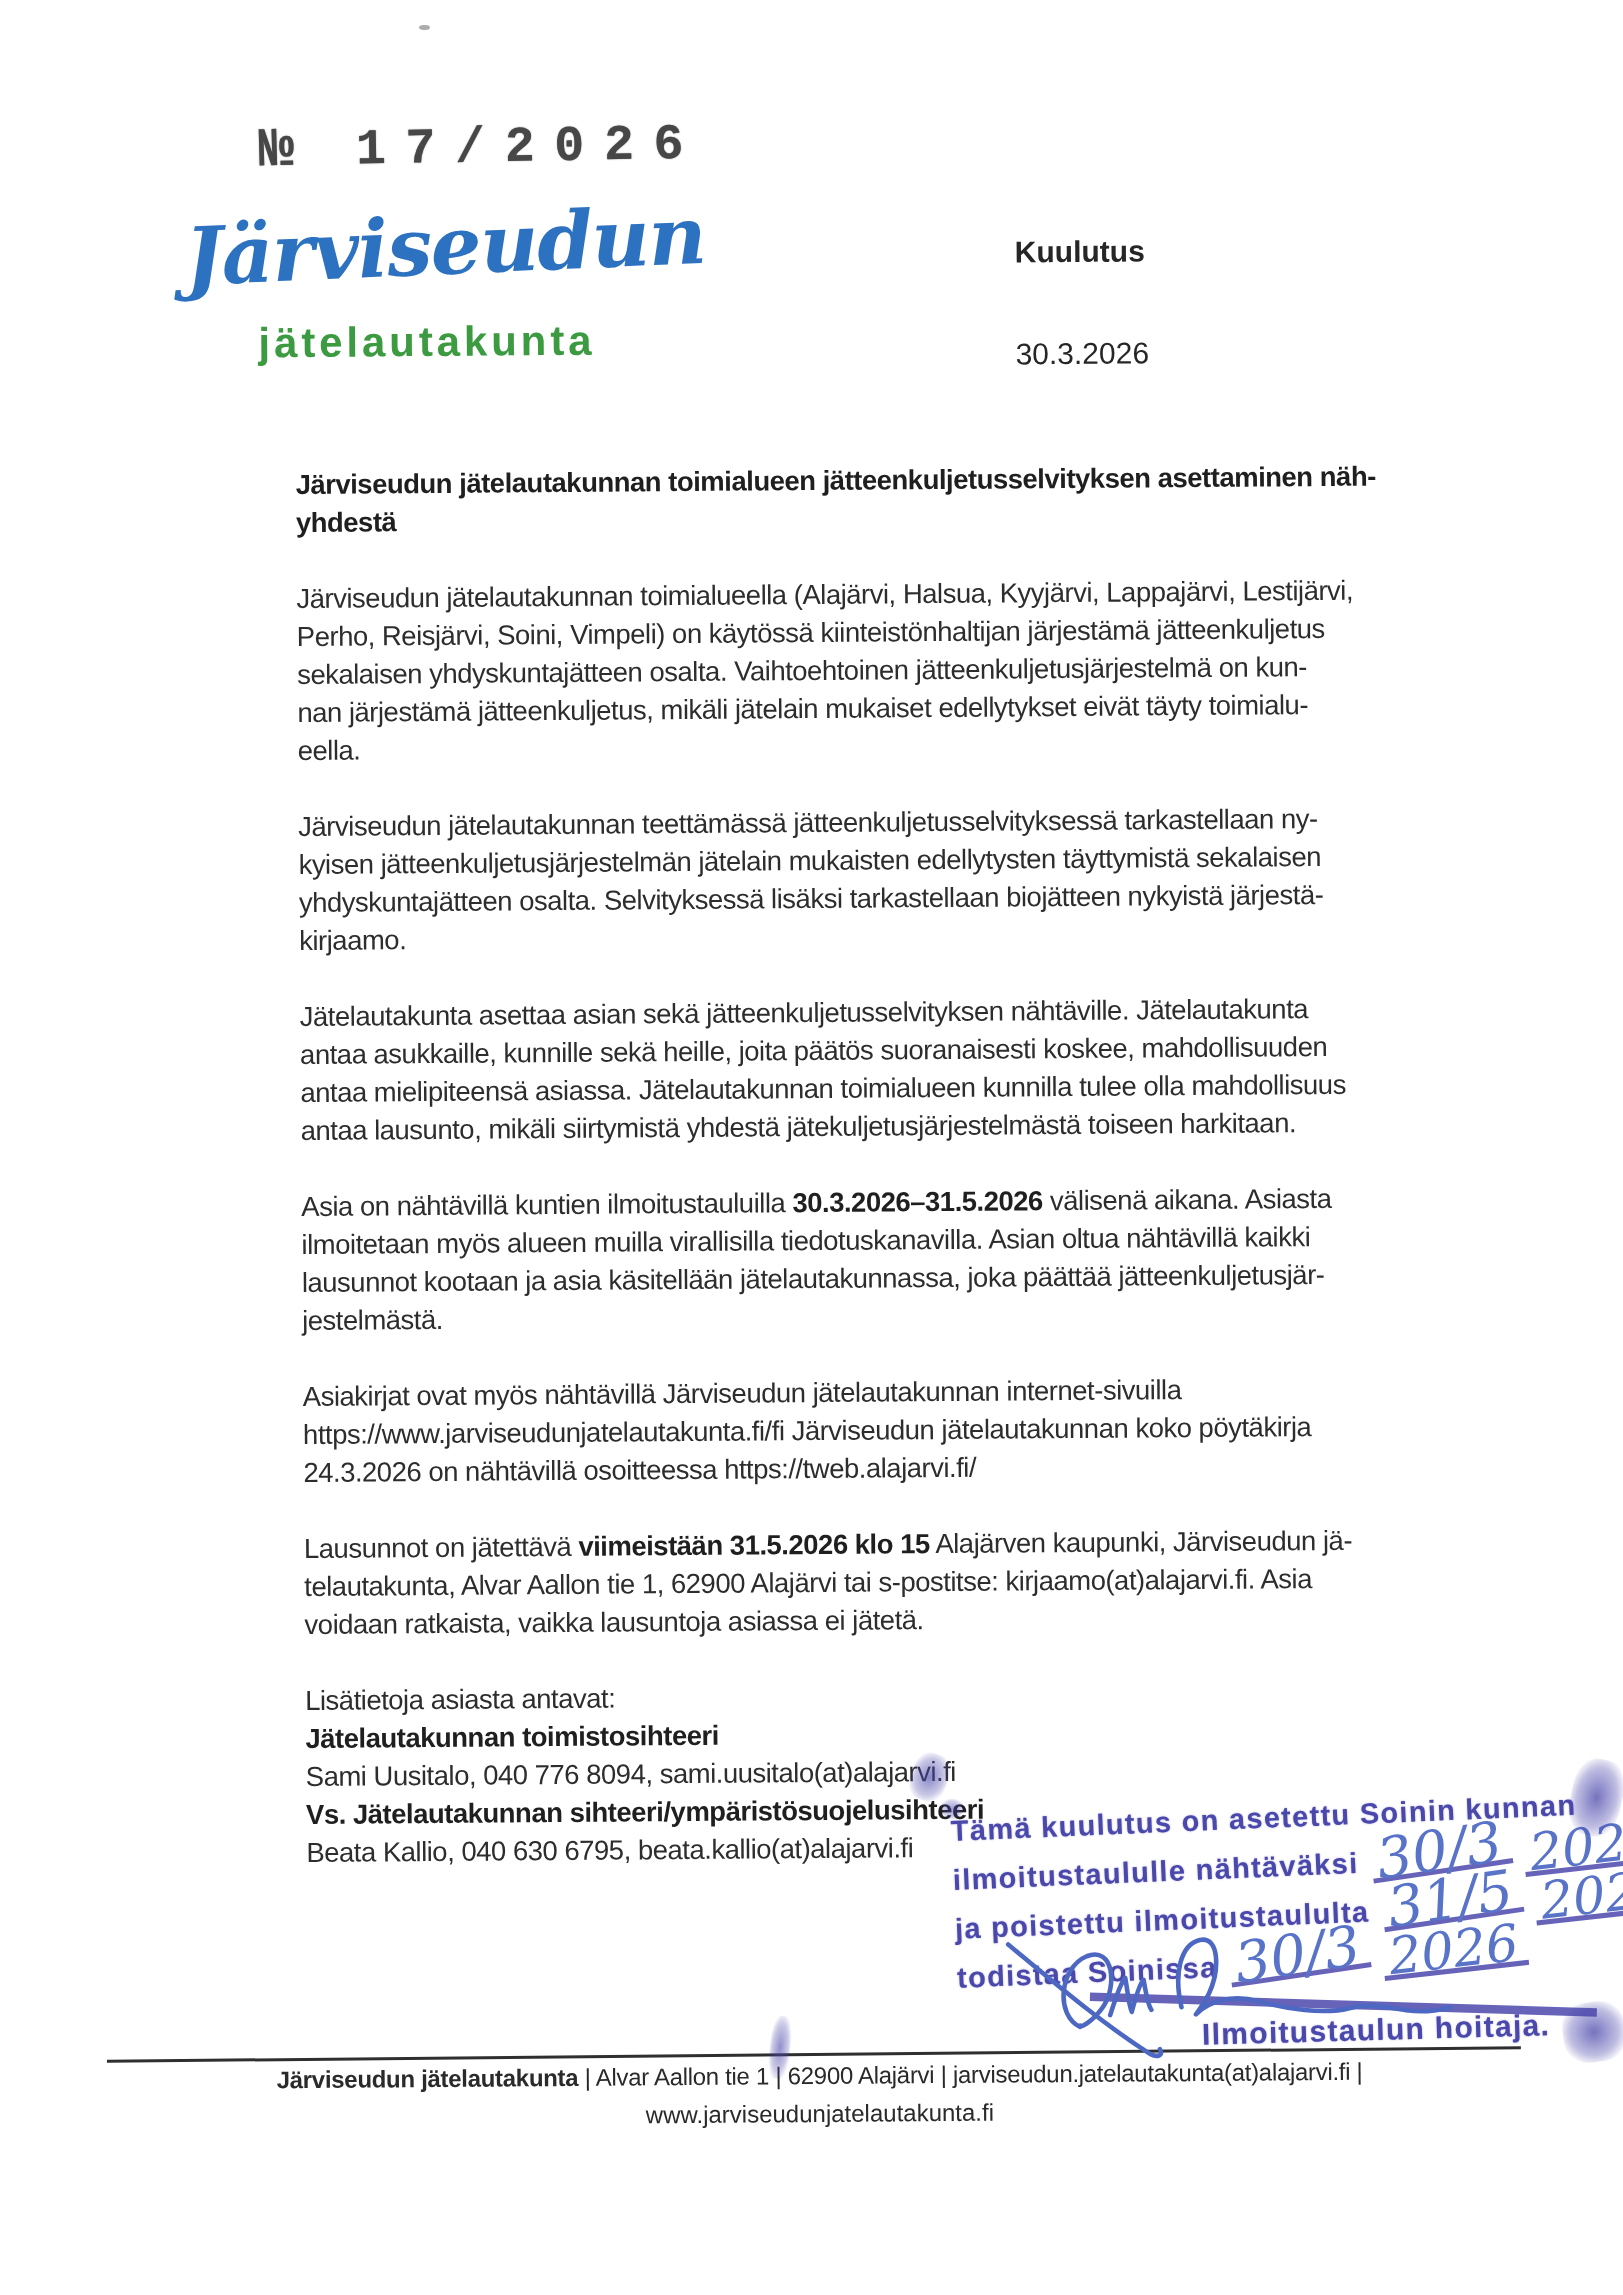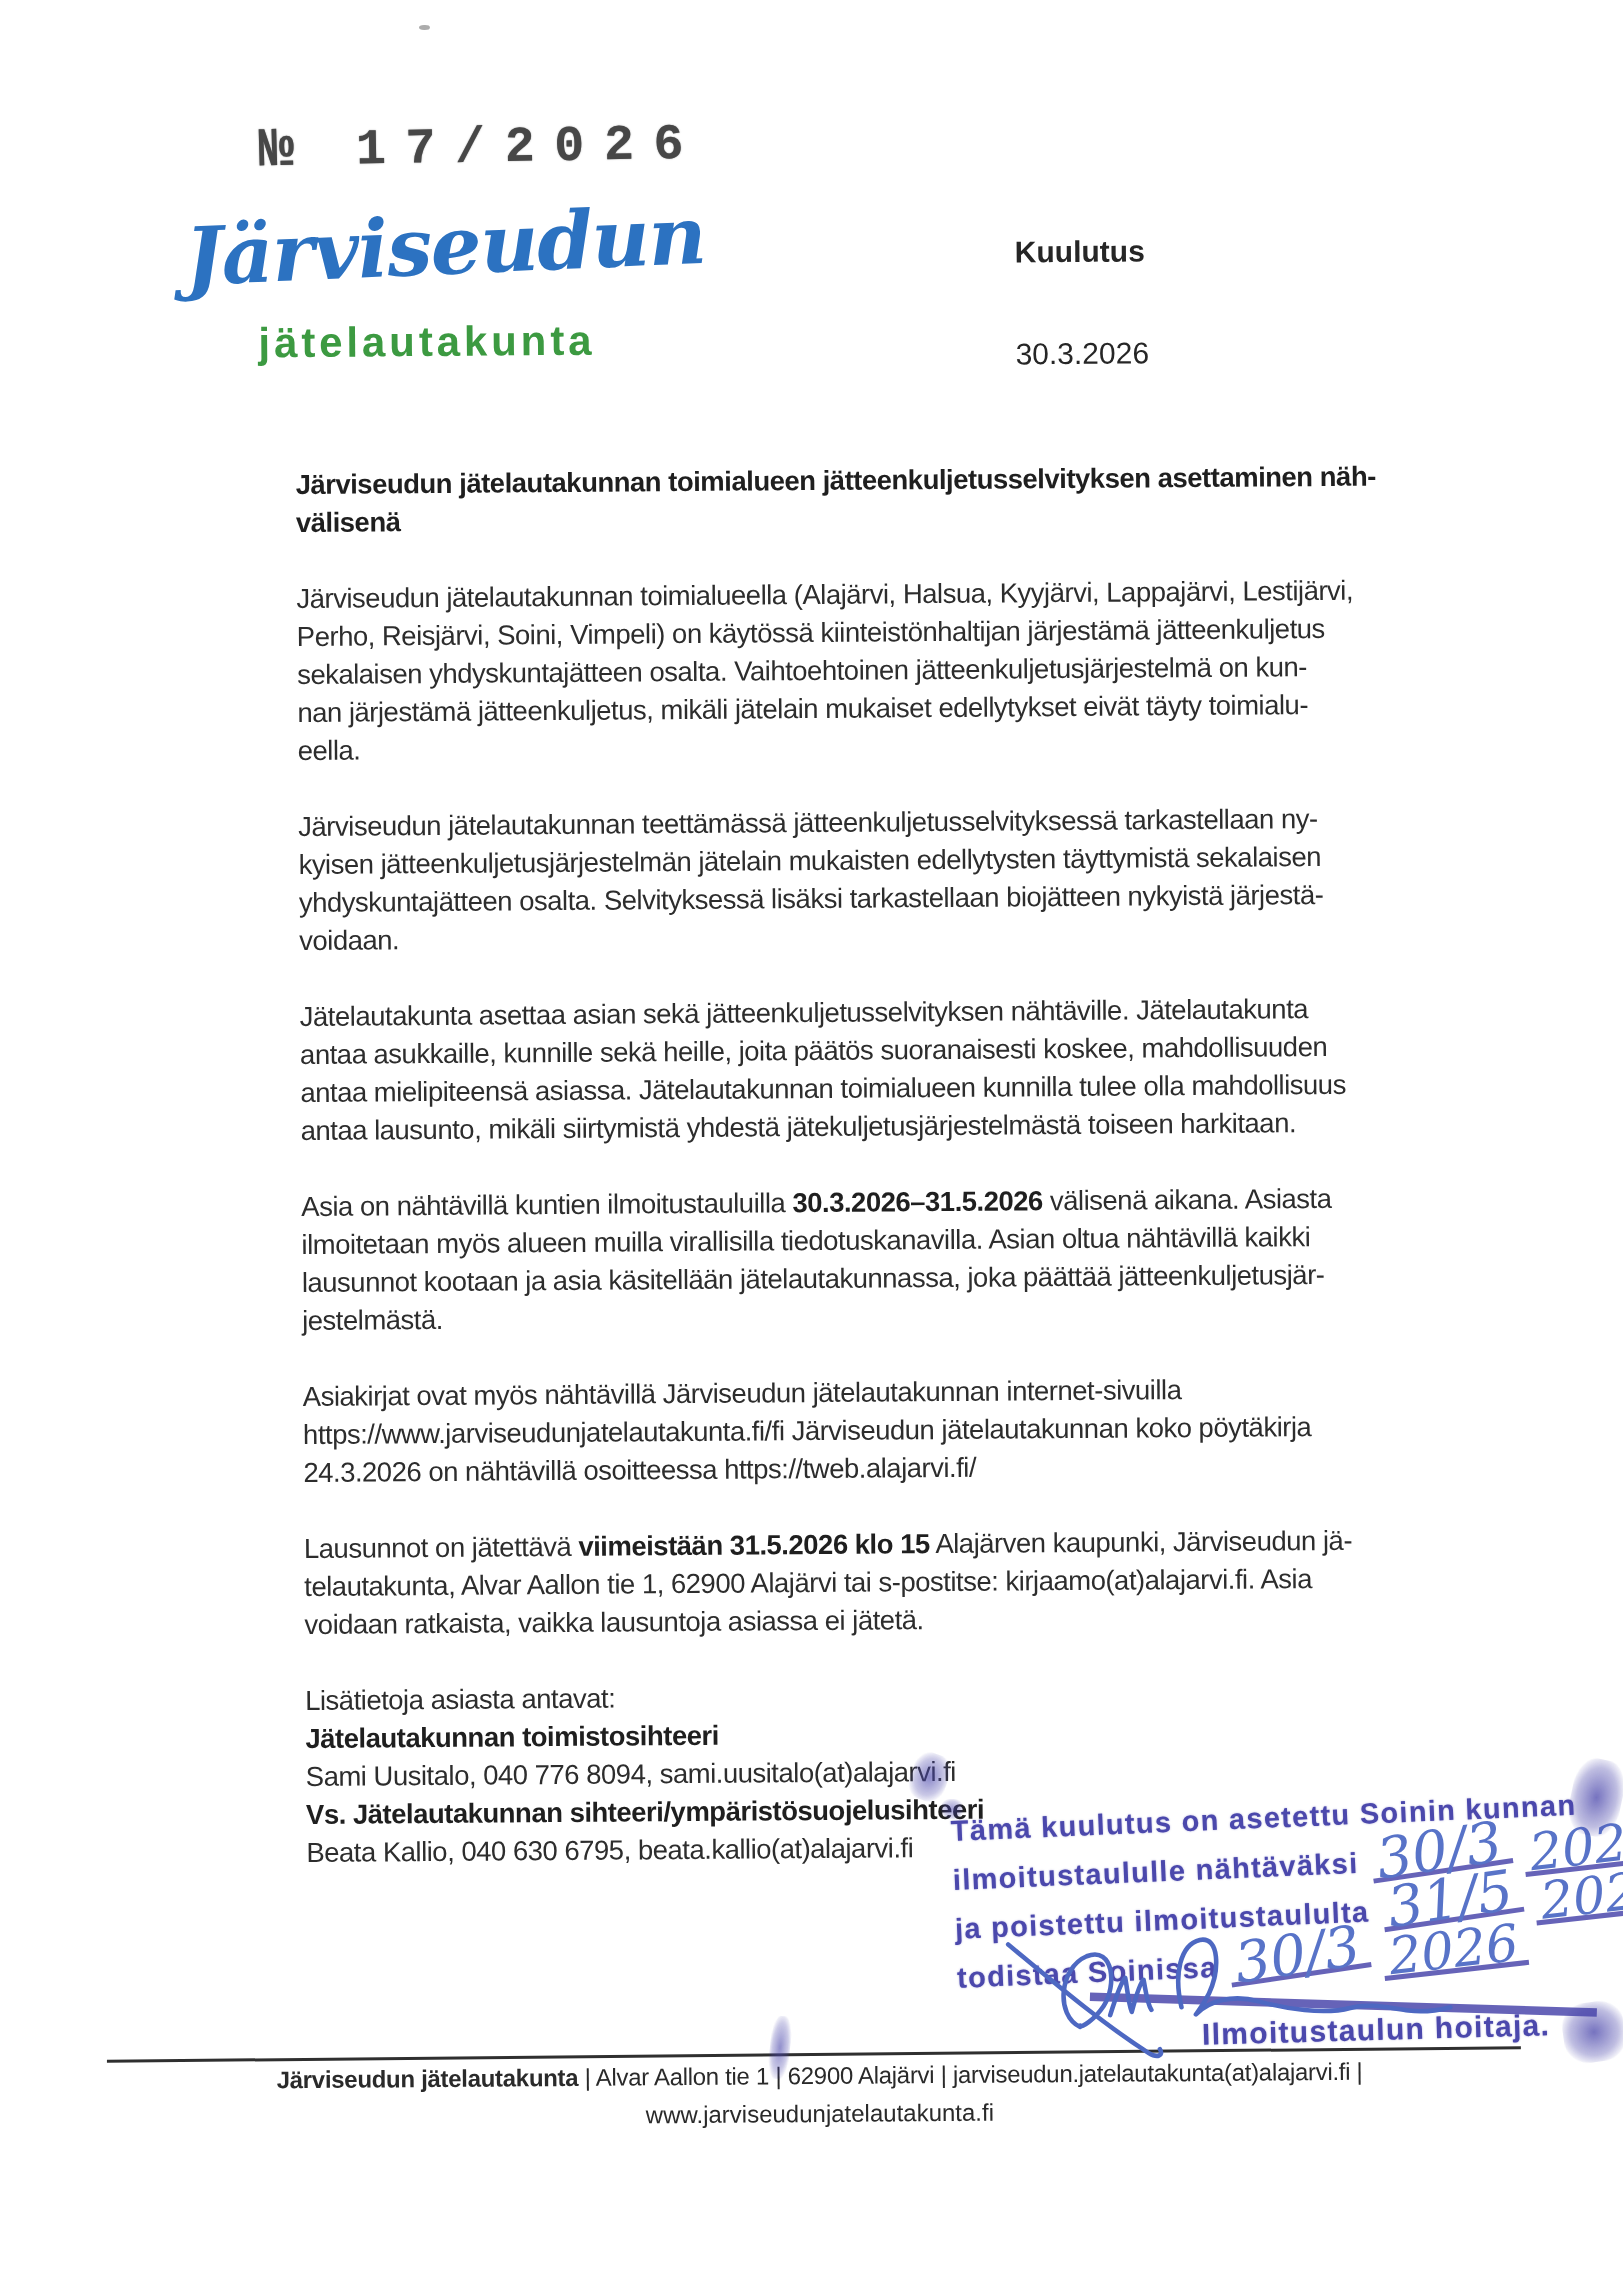--- a/index.html
+++ b/index.html
@@ -80,24 +80,24 @@
       <span class="no">№</span><span class="num">17/2026</span>
     </div>
 
     <div class="logo-script" style="color:#2c72c1;">Järviseudun</div>
     <div class="logo-sub" style="color:#3c9a41;">jätelautakunta</div>
 
     <div class="doc-type">Kuulutus</div>
     <div class="doc-date">30.3.2026</div>
 
     <div class="doc-body">
-      <div class="doc-title"><span>Järviseudun jätelautakunnan toimialueen jätteenkuljetusselvityksen asettaminen näh-</span><br><span>välisenä</span></div>
+      <div class="doc-title"><span>Järviseudun jätelautakunnan toimialueen jätteenkuljetusselvityksen asettaminen näh-</span><br><span>yhdestä</span></div>
       <div>
           <div class="para"><span>Järviseudun jätelautakunnan toimialueella (Alajärvi, Halsua, Kyyjärvi, Lappajärvi, Lestijärvi,</span><br><span>Perho, Reisjärvi, Soini, Vimpeli) on käytössä kiinteistönhaltijan järjestämä jätteenkuljetus</span><br><span>sekalaisen yhdyskuntajätteen osalta. Vaihtoehtoinen jätteenkuljetusjärjestelmä on kun-</span><br><span>nan järjestämä jätteenkuljetus, mikäli jätelain mukaiset edellytykset eivät täyty toimialu-</span><br><span>eella.</span></div>
-          <div class="para"><span>Järviseudun jätelautakunnan teettämässä jätteenkuljetusselvityksessä tarkastellaan ny-</span><br><span>kyisen jätteenkuljetusjärjestelmän jätelain mukaisten edellytysten täyttymistä sekalaisen</span><br><span>yhdyskuntajätteen osalta. Selvityksessä lisäksi tarkastellaan biojätteen nykyistä järjestä-</span><br><span>voidaan.</span></div>
+          <div class="para"><span>Järviseudun jätelautakunnan teettämässä jätteenkuljetusselvityksessä tarkastellaan ny-</span><br><span>kyisen jätteenkuljetusjärjestelmän jätelain mukaisten edellytysten täyttymistä sekalaisen</span><br><span>yhdyskuntajätteen osalta. Selvityksessä lisäksi tarkastellaan biojätteen nykyistä järjestä-</span><br><span>kirjaamo.</span></div>
           <div class="para"><span>Jätelautakunta asettaa asian sekä jätteenkuljetusselvityksen nähtäville. Jätelautakunta</span><br><span>antaa asukkaille, kunnille sekä heille, joita päätös suoranaisesti koskee, mahdollisuuden</span><br><span>antaa mielipiteensä asiassa. Jätelautakunnan toimialueen kunnilla tulee olla mahdollisuus</span><br><span>antaa lausunto, mikäli siirtymistä yhdestä jätekuljetusjärjestelmästä toiseen harkitaan.</span></div>
           <div class="para"><span>Asia on nähtävillä kuntien ilmoitustauluilla </span><span class="b">30.3.2026–31.5.2026</span><span> välisenä aikana. Asiasta</span><br><span>ilmoitetaan myös alueen muilla virallisilla tiedotuskanavilla. Asian oltua nähtävillä kaikki</span><br><span>lausunnot kootaan ja asia käsitellään jätelautakunnassa, joka päättää jätteenkuljetusjär-</span><br><span>jestelmästä.</span></div>
           <div class="para"><span>Asiakirjat ovat myös nähtävillä Järviseudun jätelautakunnan internet-sivuilla</span><br><span>https://www.jarviseudunjatelautakunta.fi/fi Järviseudun jätelautakunnan koko pöytäkirja</span><br><span>24.3.2026 on nähtävillä osoitteessa https://tweb.alajarvi.fi/</span></div>
           <div class="para"><span>Lausunnot on jätettävä </span><span class="b">viimeistään 31.5.2026 klo 15</span><span> Alajärven kaupunki, Järviseudun jä-</span><br><span>telautakunta, Alvar Aallon tie 1, 62900 Alajärvi tai s-postitse: kirjaamo(at)alajarvi.fi. Asia</span><br><span>voidaan ratkaista, vaikka lausuntoja asiassa ei jätetä.</span></div>
           <div class="para"><span>Lisätietoja asiasta antavat:</span><br><span class="b">Jätelautakunnan toimistosihteeri</span><br><span>Sami Uusitalo, 040 776 8094, sami.uusitalo(at)alajarvi.fi</span><br><span class="b">Vs. Jätelautakunnan sihteeri/ympäristösuojelusihteeri</span><br><span>Beata Kallio, 040 630 6795, beata.kallio(at)alajarvi.fi</span></div>
         </div>
     </div>
 
     <div class="footer-rule"></div>
     <div class="footer-line1">

